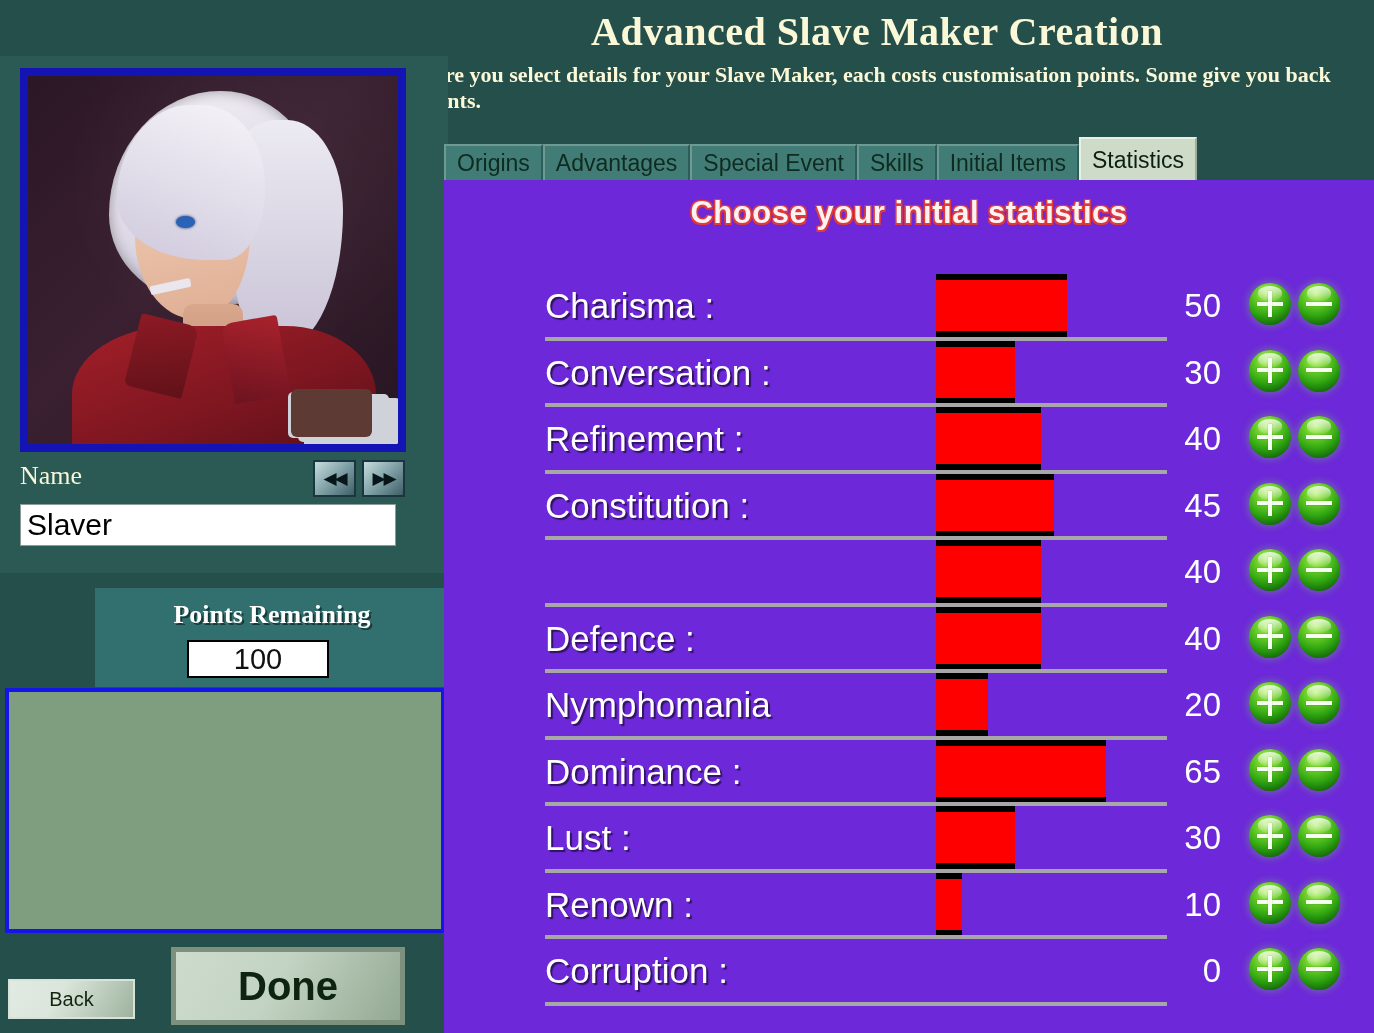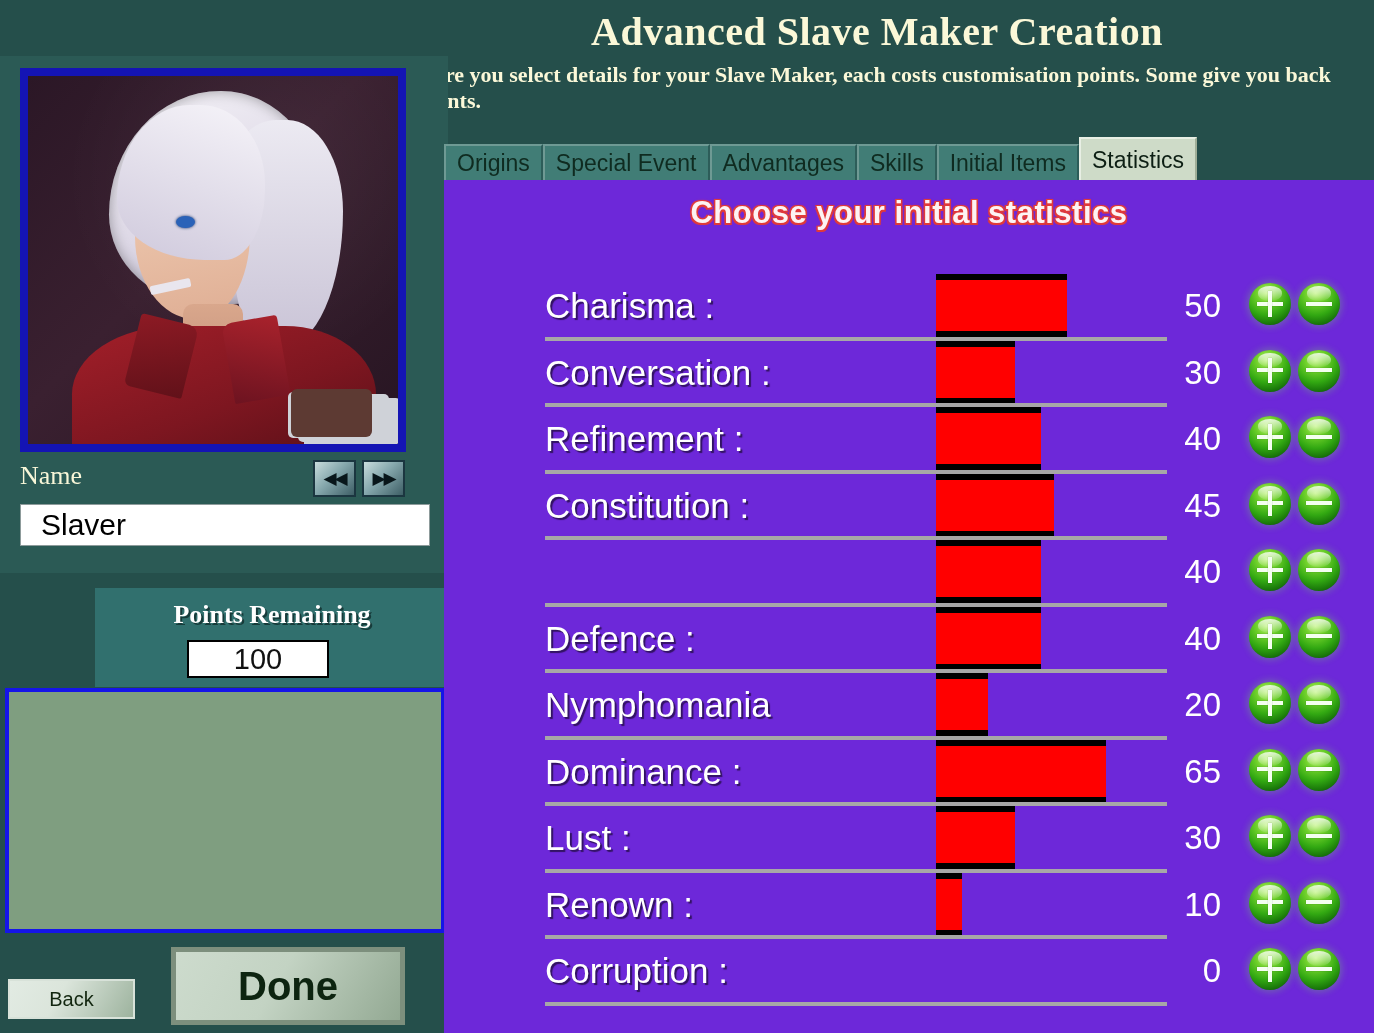--- a/index.html
+++ b/index.html
@@ -186,28 +186,28 @@
     color: #08161a;
     letter-spacing: -2px;
   }
   .nav-prev { left: 313px; }
   .nav-next { left: 362px; }
 
   .name-input {
     position: absolute;
     left: 20px;
     top: 448px;
-    width: 410px;
+    width: 376px;
     height: 42px;
     background: #ffffff;
     border: 1px solid #8d9b9b;
     font-family: "Liberation Sans", sans-serif;
     font-size: 30px;
     color: #000;
-    padding: 0 20px;
+    padding: 0 6px;
     line-height: 40px;
   }
 
   .points-panel {
     position: absolute;
     left: 95px;
     top: 588px;
     width: 354px;
     height: 99px;
     background: #31706e;
@@ -477,24 +477,24 @@
   </div>
   <div class="done-button">
     <span>Done</span>
   </div>
 
   <div class="tabs" id="tab-bar">
       <div class="tab">
         <span>Origins</span>
       </div>
       <div class="tab">
+        <span>Advantages</span>
+      </div>
+      <div class="tab">
         <span>Special Event</span>
-      </div>
-      <div class="tab">
-        <span>Advantages</span>
       </div>
       <div class="tab">
         <span>Skills</span>
       </div>
       <div class="tab">
         <span>Initial Items</span>
       </div>
       <div class="tab active">
         <span>Statistics</span>
       </div>

